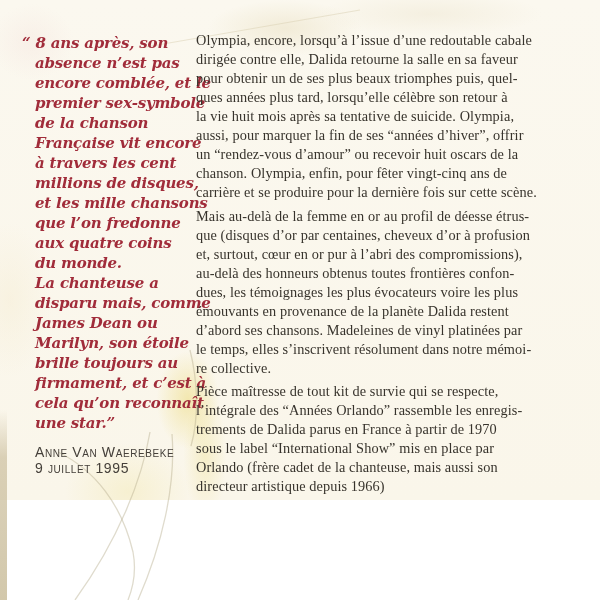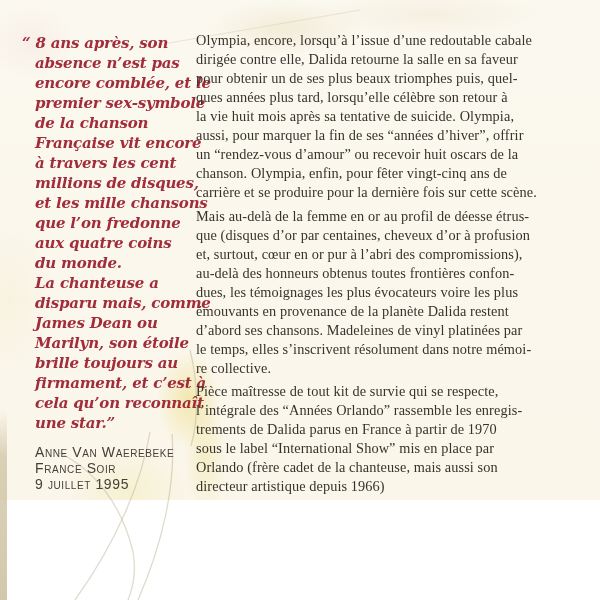--- a/index.html
+++ b/index.html
@@ -90,21 +90,20 @@
 La chanteuse a
 disparu mais, comme
 James Dean ou
 Marilyn, son étoile
 brille toujours au
 firmament, et c’est à
 cela qu’on reconnaît
 une star.”</blockquote>
     <div class="attribution">
       <div>Anne Van Waerebeke</div>
-      <div>France Soir</div>
       <div>9 juillet 1995</div>
     </div>
   </aside>
 
   <main class="content">
     <p>Olympia, encore, lorsqu’à l’issue d’une redoutable cabale
 dirigée contre elle, Dalida retourne la salle en sa faveur
 pour obtenir un de ses plus beaux triomphes puis, quel-
 ques années plus tard, lorsqu’elle célèbre son retour à
 la vie huit mois après sa tentative de suicide. Olympia,

